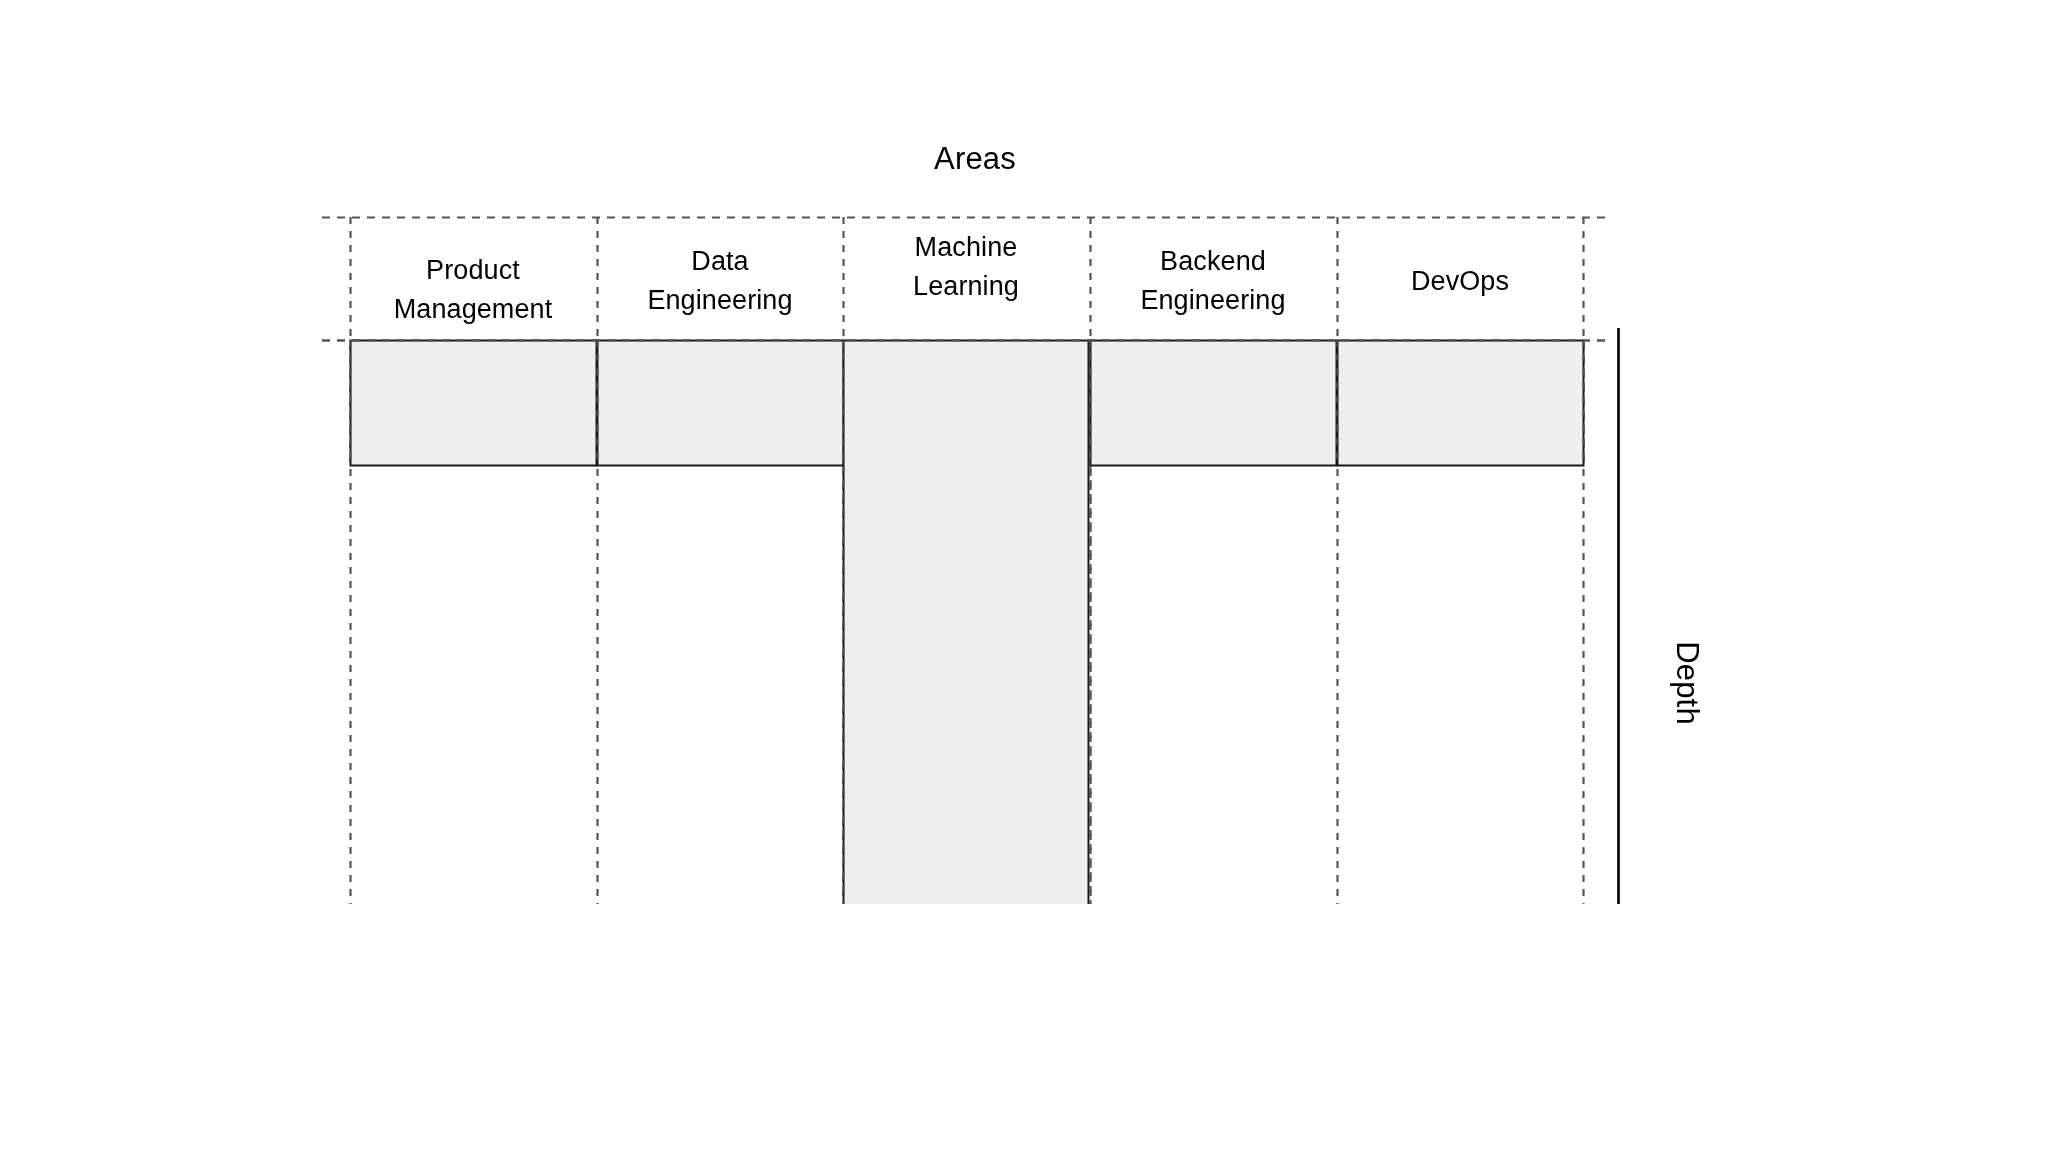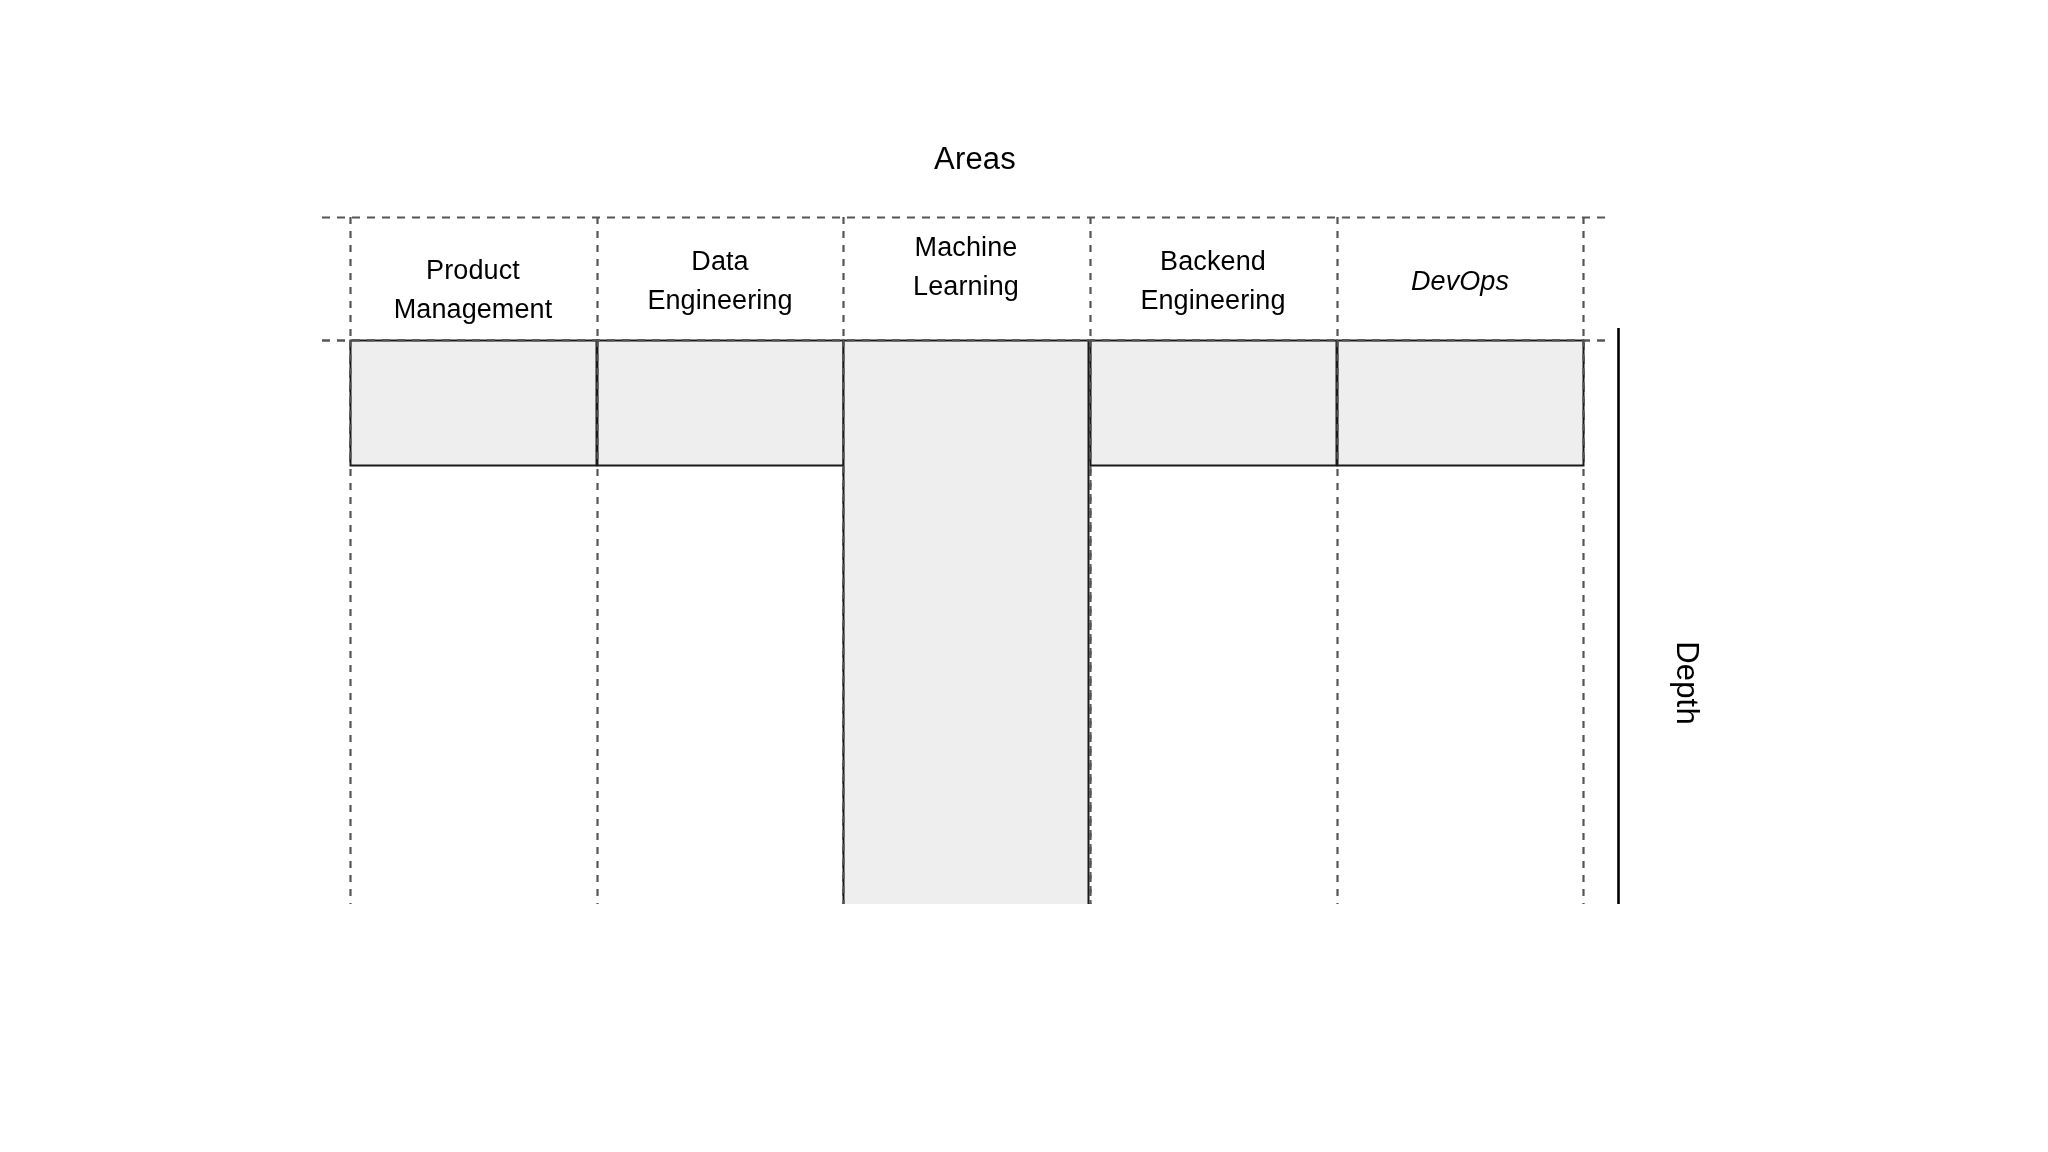--- a/index.html
+++ b/index.html
@@ -105,17 +105,17 @@
 
   <div class="area-label" style="left:720px; top:281px;text-align:center;">Data
 Engineering</div>
 
   <div class="area-label" style="left:966px; top:267px;">Machine
 Learning</div>
 
   <div class="area-label" style="left:1213px; top:281px;">Backend
 Engineering</div>
 
-  <div class="area-label" style="left:1460px; top:281px;font-style:italic;">DevOps</div>
+  <div class="area-label" style="left:1460px; top:281px;">DevOps</div>
 
   <div class="axis-label-depth" style="left:1687px; top:683px; transform: translate(-50%, -50%) rotate(90deg);">Depth</div>
 
 </div>
 
 </body></html>

